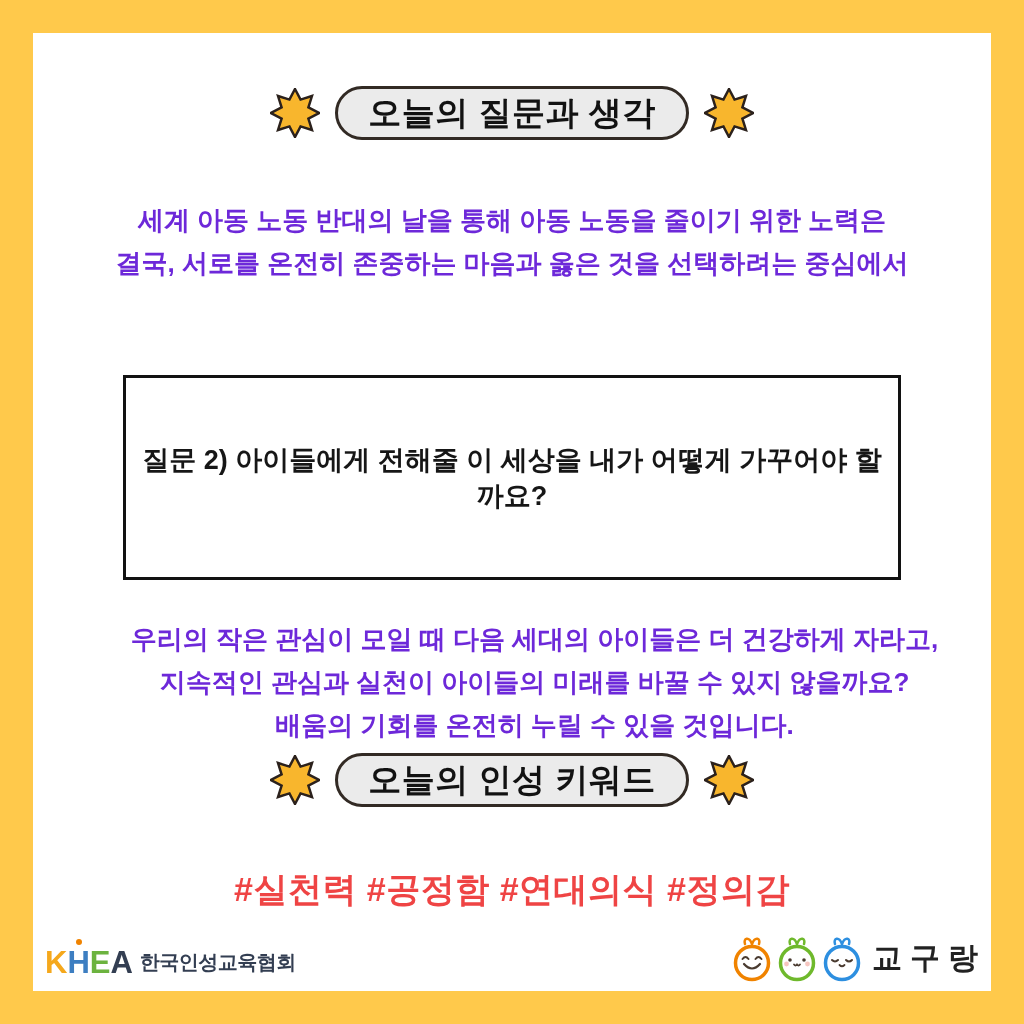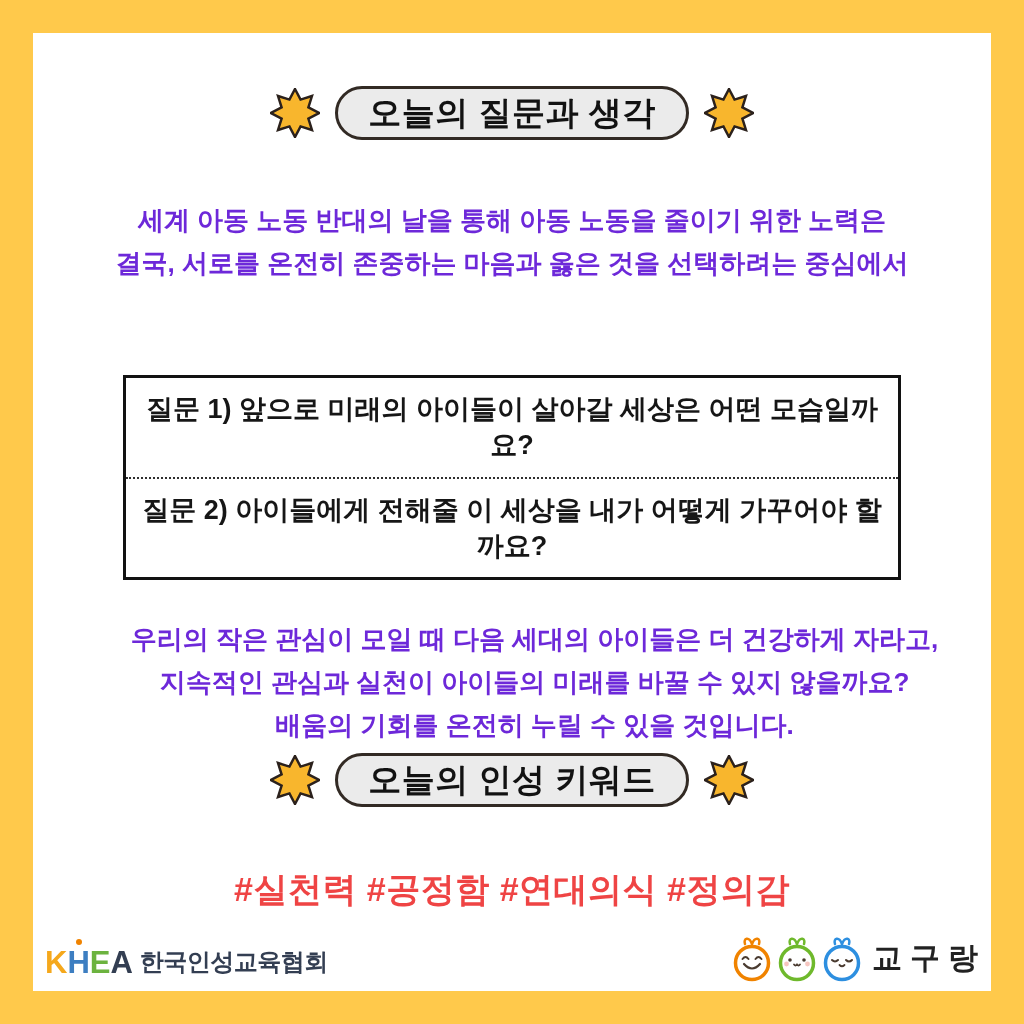--- a/index.html
+++ b/index.html
@@ -77,21 +77,21 @@
   .khea .l-k { color: #F5A81C; }
   .khea .l-h { color: #3D7EC1; position: relative; }
   .khea .l-h .hdot {
     position: absolute; left: 50%; transform: translateX(-50%);
     top: -8px; width: 6px; height: 6px; border-radius: 50%;
     background: #F08300;
   }
   .khea .l-e { color: #6CB33F; }
   .khea .l-a { color: #333E52; }
   .khea-org {
-    font-size: 24px; font-weight: 700; color: #333E52;
+    font-size: 20px; font-weight: 700; color: #333E52;
     margin-left: 7px; letter-spacing: -0.5px;
   }
   .footer-right {
     position: absolute; right: 5px; bottom: 8px;
     display: flex; align-items: center; gap: 6px;
   }
   .mascots { display: flex; gap: 1px; align-items: flex-end; }
   .mascot { width: 44px; height: 50px; }
   .brand-name {
     font-size: 30px; font-weight: 600; color: #222222;
@@ -112,21 +112,20 @@
       <polygon points="25,1 30.55,11.6 41.97,8.03 38.4,19.45 49,25 38.4,30.55 41.97,41.97 30.55,38.4 25,49 19.45,38.4 8.03,41.97 11.6,30.55 1,25 11.6,19.45 8.03,8.03 19.45,11.6" fill="#F8B62D" stroke="#2B211C" stroke-width="2.5" stroke-linejoin="miter"></polygon>
     </svg>
   </div>
 
   <div class="para intro">
     <div>세계 아동 노동 반대의 날을 통해 아동 노동을 줄이기 위한 노력은</div>
     <div>결국, 서로를 온전히 존중하는 마음과 옳은 것을 선택하려는 중심에서</div>
   </div>
 
   <div class="qbox">
-    <div class="qrow q1">질문 1) 앞으로 미래의 아이들이 살아갈 세상은 어떤 모습일까요?</div>
     <div class="qrow q2">질문 2) 아이들에게 전해줄 이 세상을 내가 어떻게 가꾸어야 할까요?</div>
   </div>
 
   <div class="para outro">
     <div>우리의 작은 관심이 모일 때 다음 세대의 아이들은 더 건강하게 자라고,</div>
     <div>지속적인 관심과 실천이 아이들의 미래를 바꿀 수 있지 않을까요?</div>
     <div>배움의 기회를 온전히 누릴 수 있을 것입니다.</div>
   </div>
 
   <div class="badge-row second">

